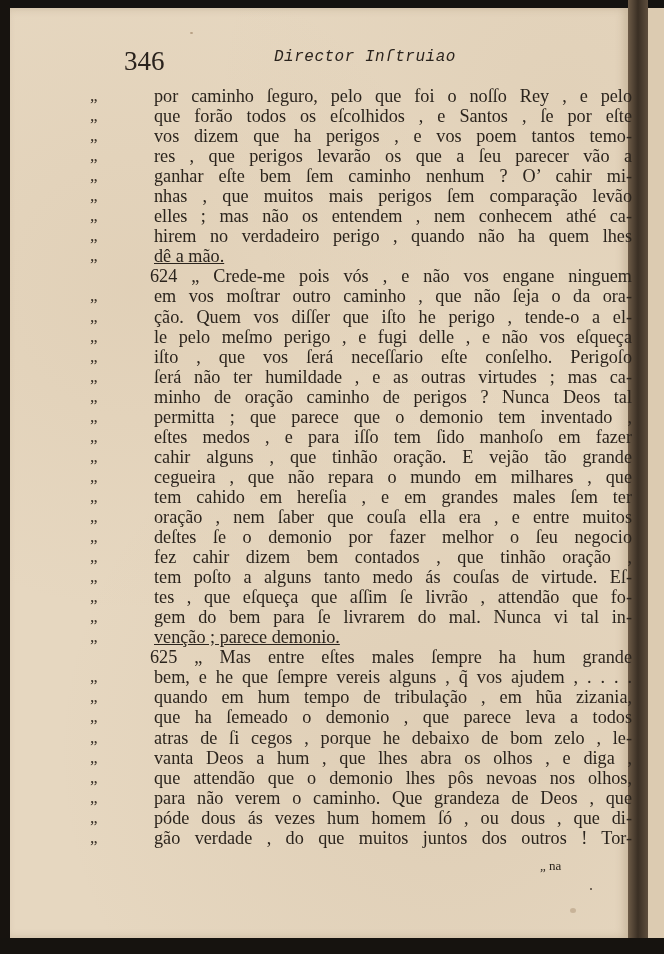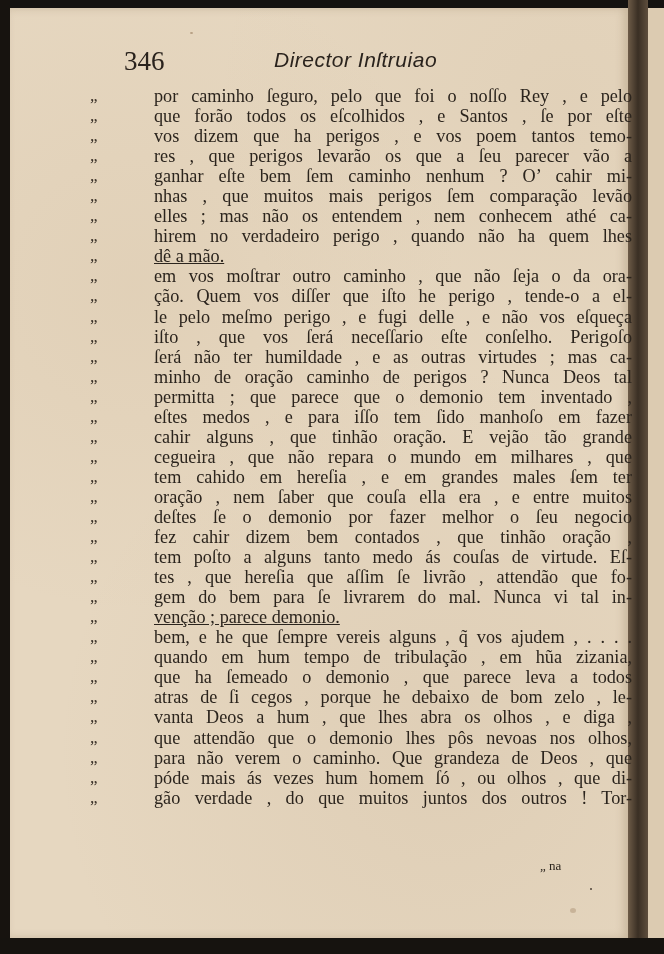--- a/index.html
+++ b/index.html
@@ -31,21 +31,21 @@
   }
   .running-head {
     position:absolute; left:108px; top:46px; width:480px; height:40px;margin-left:16px;
   }
   .page-number {
     position:absolute; left:0; top:0;
     font-family:"Liberation Serif", serif; font-size:27px; color:#2a231d;
   }
   .running-title {
     position:absolute; left:150px; top:2px;
-    font-family:Liberation Sans, sans-serif; font-style:italic; font-size:21px; color:#2a231d;
+    font-family:Liberation Mono, monospace; font-style:italic; font-size:16px; color:#2a231d;
     letter-spacing:0.5px;
   }
   .text-block {
     position:absolute; left:90px; top:86px; width:500px;
   }
   .line {
     position:relative; height:20.05px; line-height:20px;
     font-family:"Liberation Serif", serif; font-size:18.2px; color:#2b241d;
     white-space:nowrap;
   }
@@ -115,20 +115,23 @@
       <span class="line-text">elles ; mas não os entendem , nem conhecem athé ca-</span>
     </div>
     <div class="line">
       <span class="quote-mark">„</span>
       <span class="line-text">hirem no verdadeiro perigo , quando não ha quem lhes</span>
     </div>
     <div class="line last">
       <span class="quote-mark">„</span>
       <span class="line-text">dê a mão.</span>
     </div>
+    <div class="line para">
+      <span class="line-text">624 „ Crede-me pois vós , e não vos engane ninguem</span>
+    </div>
     <div class="line">
       <span class="quote-mark">„</span>
       <span class="line-text">em vos moſtrar outro caminho , que não ſeja o da ora-</span>
     </div>
     <div class="line">
       <span class="quote-mark">„</span>
       <span class="line-text">ção. Quem vos diſſer que iſto he perigo , tende-o a el-</span>
     </div>
     <div class="line">
       <span class="quote-mark">„</span>
@@ -177,30 +180,33 @@
     <div class="line">
       <span class="quote-mark">„</span>
       <span class="line-text">fez cahir dizem bem contados , que tinhão oração ,</span>
     </div>
     <div class="line">
       <span class="quote-mark">„</span>
       <span class="line-text">tem poſto a alguns tanto medo ás couſas de virtude. Eſ-</span>
     </div>
     <div class="line">
       <span class="quote-mark">„</span>
-      <span class="line-text">tes , que hereſia que aſſim ſe livrão , attendão que fo-</span>
+      <span class="line-text">tes , que eſqueça que aſſim ſe livrão , attendão que fo-</span>
     </div>
     <div class="line">
       <span class="quote-mark">„</span>
       <span class="line-text">gem do bem para ſe livrarem do mal. Nunca vi tal in-</span>
     </div>
     <div class="line last">
       <span class="quote-mark">„</span>
       <span class="line-text">venção ; parece demonio.</span>
     </div>
+    <div class="line para">
+      <span class="line-text">625 „ Mas entre eſtes males ſempre ha hum grande</span>
+    </div>
     <div class="line">
       <span class="quote-mark">„</span>
       <span class="line-text">bem, e he que ſempre vereis alguns , q̃ vos ajudem , . . . .</span>
     </div>
     <div class="line">
       <span class="quote-mark">„</span>
       <span class="line-text">quando em hum tempo de tribulação , em hũa zizania,</span>
     </div>
     <div class="line">
       <span class="quote-mark">„</span>
@@ -217,21 +223,21 @@
     <div class="line">
       <span class="quote-mark">„</span>
       <span class="line-text">que attendão que o demonio lhes pôs nevoas nos olhos,</span>
     </div>
     <div class="line">
       <span class="quote-mark">„</span>
       <span class="line-text">para não verem o caminho. Que grandeza de Deos , que</span>
     </div>
     <div class="line">
       <span class="quote-mark">„</span>
-      <span class="line-text">póde mais ás vezes hum homem ſó , ou olhos , que di-</span>
+      <span class="line-text">póde dous ás vezes hum homem ſó , ou dous , que di-</span>
     </div>
     <div class="line">
       <span class="quote-mark">„</span>
       <span class="line-text">gão verdade , do que muitos juntos dos outros ! Tor-</span>
     </div>
   </div>
 
 <div class="catchword">„ na</div>
 
 </body></html>

